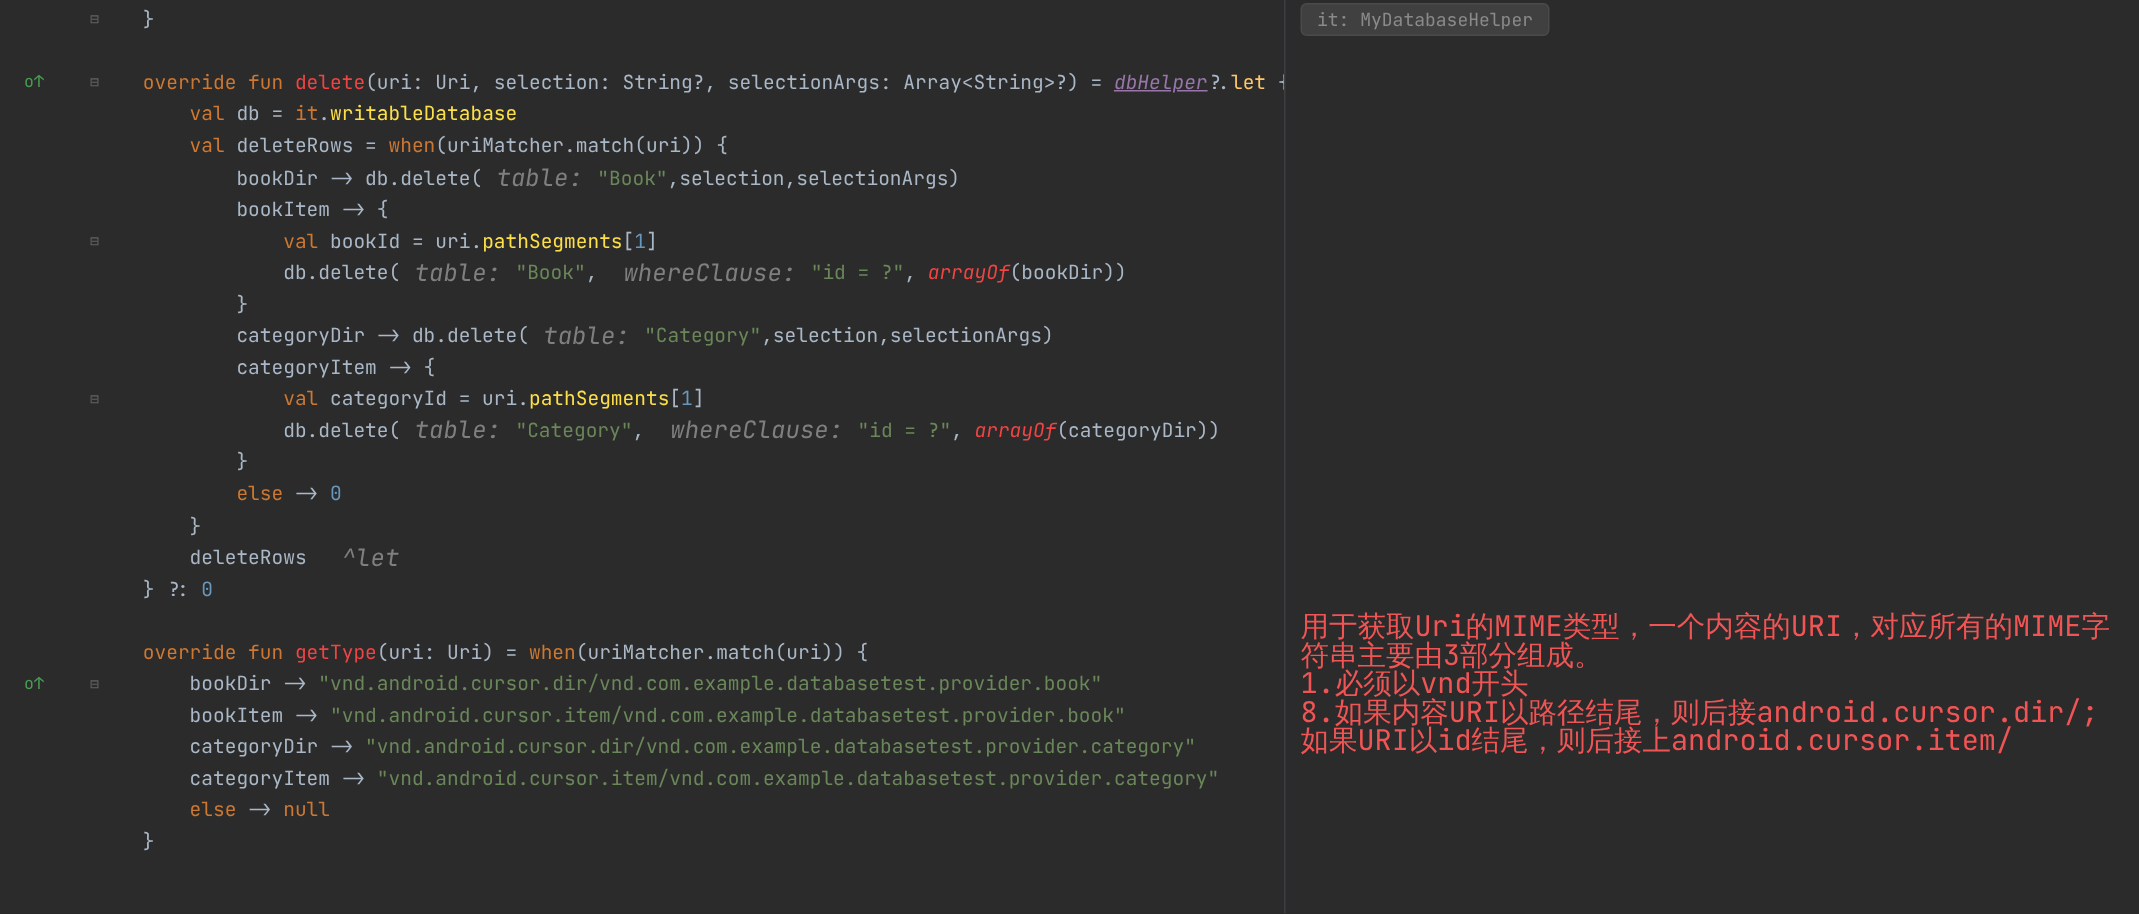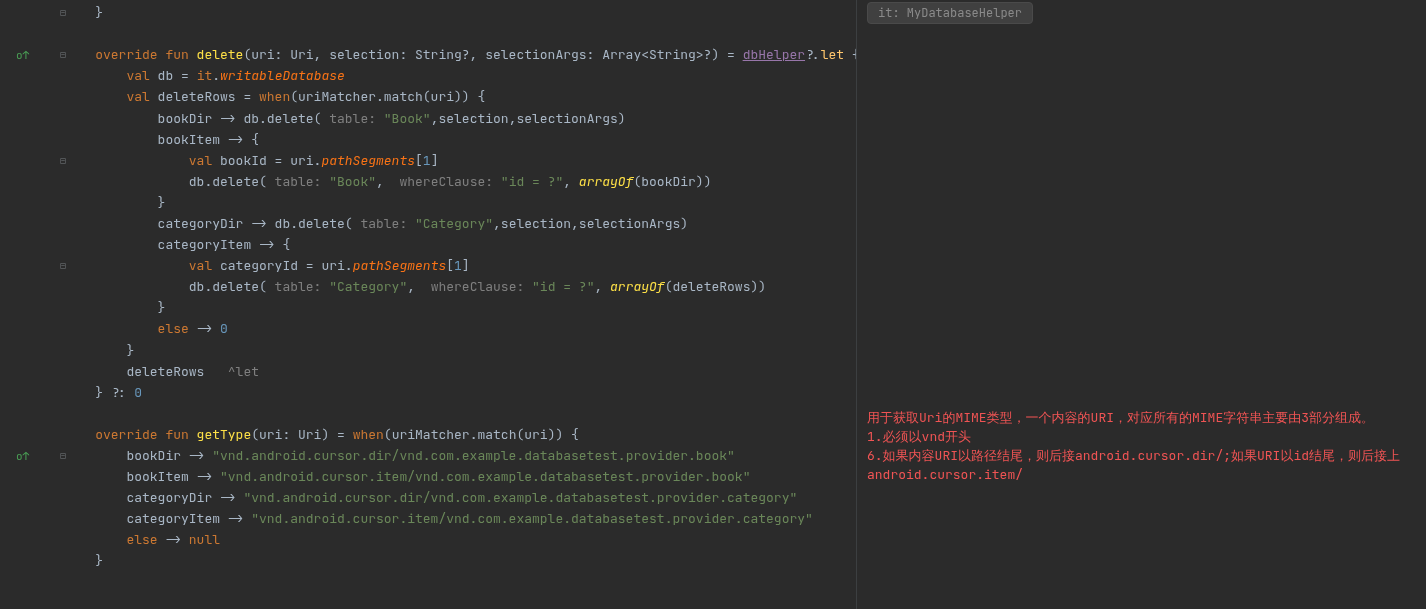--- a/index.html
+++ b/index.html
@@ -75,36 +75,36 @@
     padding: 2px 10px;
     color: #8a8a8a;
     font-size: 12px;
   }
   .side-comment {
     position: absolute;
     top: 408px;
     left: 10px;
     right: 10px;
     color: #f05454;
-    font-size: 13px;
+    font-size: 19px;
     line-height: 19px;
   }
   
   .kw { color: #cc7832; }
-  .fn { color: #fde047; }
+  .fn { color: #ef4444; }
   .str { color: #6a8759; }
   .cmt { color: #808080; font-style: normal; }
-  .prop { color: #f97316; font-style: italic; }
+  .prop { color: #fde047; }
   .ident { color: #a9b7c6; text-align: right; }
   .num { color: #6897bb; }
   .op { color: #a9b7c6; }
-  .dbh { color: #9876aa; text-decoration: underline; }
+  .dbh { color: #9876aa; text-decoration: underline; font-style: italic;}
   .let { color: #ffc66d; }
   .ul { text-decoration-color: #6a8759; }
-  .lbl { color: #7f7f7f; font-size: 13px;}
+  .lbl { color: #7f7f7f; font-style: italic; font-size: 16px;}
   .brace { color: #a9b7c6; }
 </style>
 </head>
 <body>
 
 <div class="editor-wrapper">
 
   <div class="gutter">
     <div class="gutter-line">
         <span class="gutter-fold">⊟</span>
@@ -155,21 +155,21 @@
     <div class="code-line"><span>        </span><span class="kw">val </span><span class="ident">db = </span><span class="kw">it</span><span>.</span><span class="prop">writableDatabase</span></div>
     <div class="code-line"><span>        </span><span class="kw">val </span><span class="ident">deleteRows = </span><span class="kw">when</span><span class="ident">(uriMatcher.match(uri)) {</span></div>
     <div class="code-line"><span class="ident">            bookDir -&gt; db.delete(</span><span class="lbl"> table: </span><span class="str">"Book"</span><span class="ident">,selection,selectionArgs)</span></div>
     <div class="code-line"><span class="ident">            bookItem -&gt; {</span></div>
     <div class="code-line"><span>                </span><span class="kw">val </span><span class="ident">bookId = uri.</span><span class="prop">pathSegments</span><span>[</span><span class="num">1</span><span>]</span></div>
     <div class="code-line"><span class="ident">                db.delete(</span><span class="lbl"> table: </span><span class="str">"Book"</span><span>, </span><span class="lbl"> whereClause: </span><span class="str">"id = ?"</span><span>, </span><span class="fn" style="font-style:italic">arrayOf</span><span class="ident">(bookDir))</span></div>
     <div class="code-line"><span class="brace">            }</span></div>
     <div class="code-line"><span class="ident">            categoryDir -&gt; db.delete(</span><span class="lbl"> table: </span><span class="str">"Category"</span><span class="ident">,selection,selectionArgs)</span></div>
     <div class="code-line"><span class="ident">            categoryItem -&gt; {</span></div>
     <div class="code-line"><span>                </span><span class="kw">val </span><span class="ident">categoryId = uri.</span><span class="prop">pathSegments</span><span>[</span><span class="num">1</span><span>]</span></div>
-    <div class="code-line"><span class="ident">                db.delete(</span><span class="lbl"> table: </span><span class="str">"Category"</span><span>, </span><span class="lbl"> whereClause: </span><span class="str">"id = ?"</span><span>, </span><span class="fn" style="font-style:italic">arrayOf</span><span class="ident">(deleteRows))</span></div>
+    <div class="code-line"><span class="ident">                db.delete(</span><span class="lbl"> table: </span><span class="str">"Category"</span><span>, </span><span class="lbl"> whereClause: </span><span class="str">"id = ?"</span><span>, </span><span class="fn" style="font-style:italic">arrayOf</span><span class="ident">(categoryDir))</span></div>
     <div class="code-line"><span class="brace">            }</span></div>
     <div class="code-line"><span>            </span><span class="kw">else</span><span class="ident"> -&gt; </span><span class="num">0</span></div>
     <div class="code-line"><span class="brace">        }</span></div>
     <div class="code-line"><span class="ident">        deleteRows   </span><span class="lbl">^let</span></div>
     <div class="code-line"><span class="ident">    } ?: </span><span class="num">0</span></div>
     <div class="code-line"><span></span></div>
     <div class="code-line"><span>    </span><span class="kw">override fun </span><span class="fn">getType</span><span class="ident">(uri: Uri) = </span><span class="kw">when</span><span class="ident">(uriMatcher.match(uri)) {</span></div>
     <div class="code-line"><span class="ident">        bookDir -&gt; </span><span class="str">"vnd.android.cursor.dir/vnd.com.example.</span><span class="str ul">databasetest</span><span class="str">.provider.book"</span></div>
     <div class="code-line"><span class="ident">        bookItem -&gt; </span><span class="str">"vnd.android.cursor.item/vnd.com.example.</span><span class="str ul">databasetest</span><span class="str">.provider.book"</span></div>
     <div class="code-line"><span class="ident">        categoryDir -&gt; </span><span class="str">"vnd.android.cursor.dir/vnd.com.example.</span><span class="str ul">databasetest</span><span class="str">.provider.category"</span></div>
@@ -178,17 +178,17 @@
     <div class="code-line"><span class="brace">    }</span></div>
   </div>
 
   <div class="side-panel">
     <div class="hint-box">
       <span>it: MyDatabaseHelper</span>
     </div>
     <div class="side-comment">
       <div>用于获取Uri的MIME类型，一个内容的URI，对应所有的MIME字符串主要由3部分组成。</div>
       <div>1.必须以vnd开头</div>
-      <div>6.如果内容URI以路径结尾，则后接android.cursor.dir/;如果URI以id结尾，则后接上android.cursor.item/</div>
+      <div>8.如果内容URI以路径结尾，则后接android.cursor.dir/;如果URI以id结尾，则后接上android.cursor.item/</div>
     </div>
   </div>
 
 </div>
 
 </body></html>

